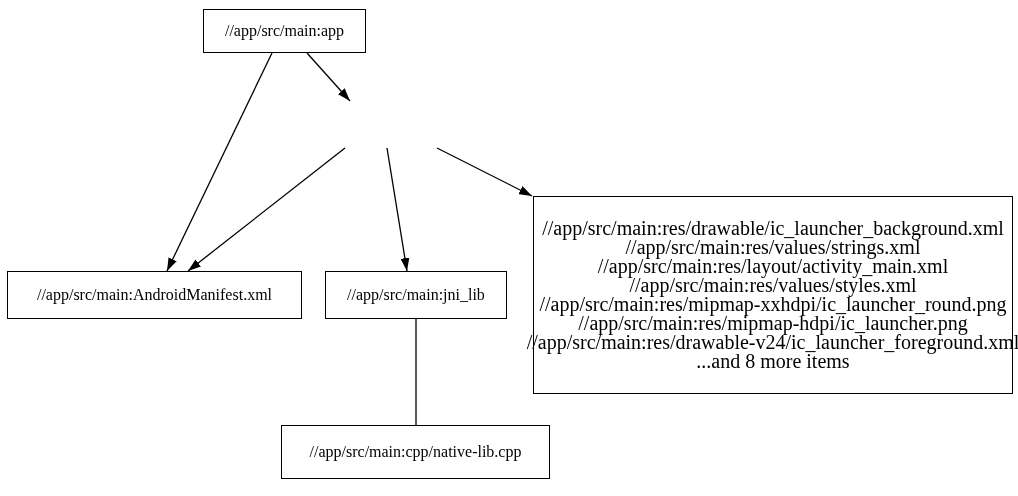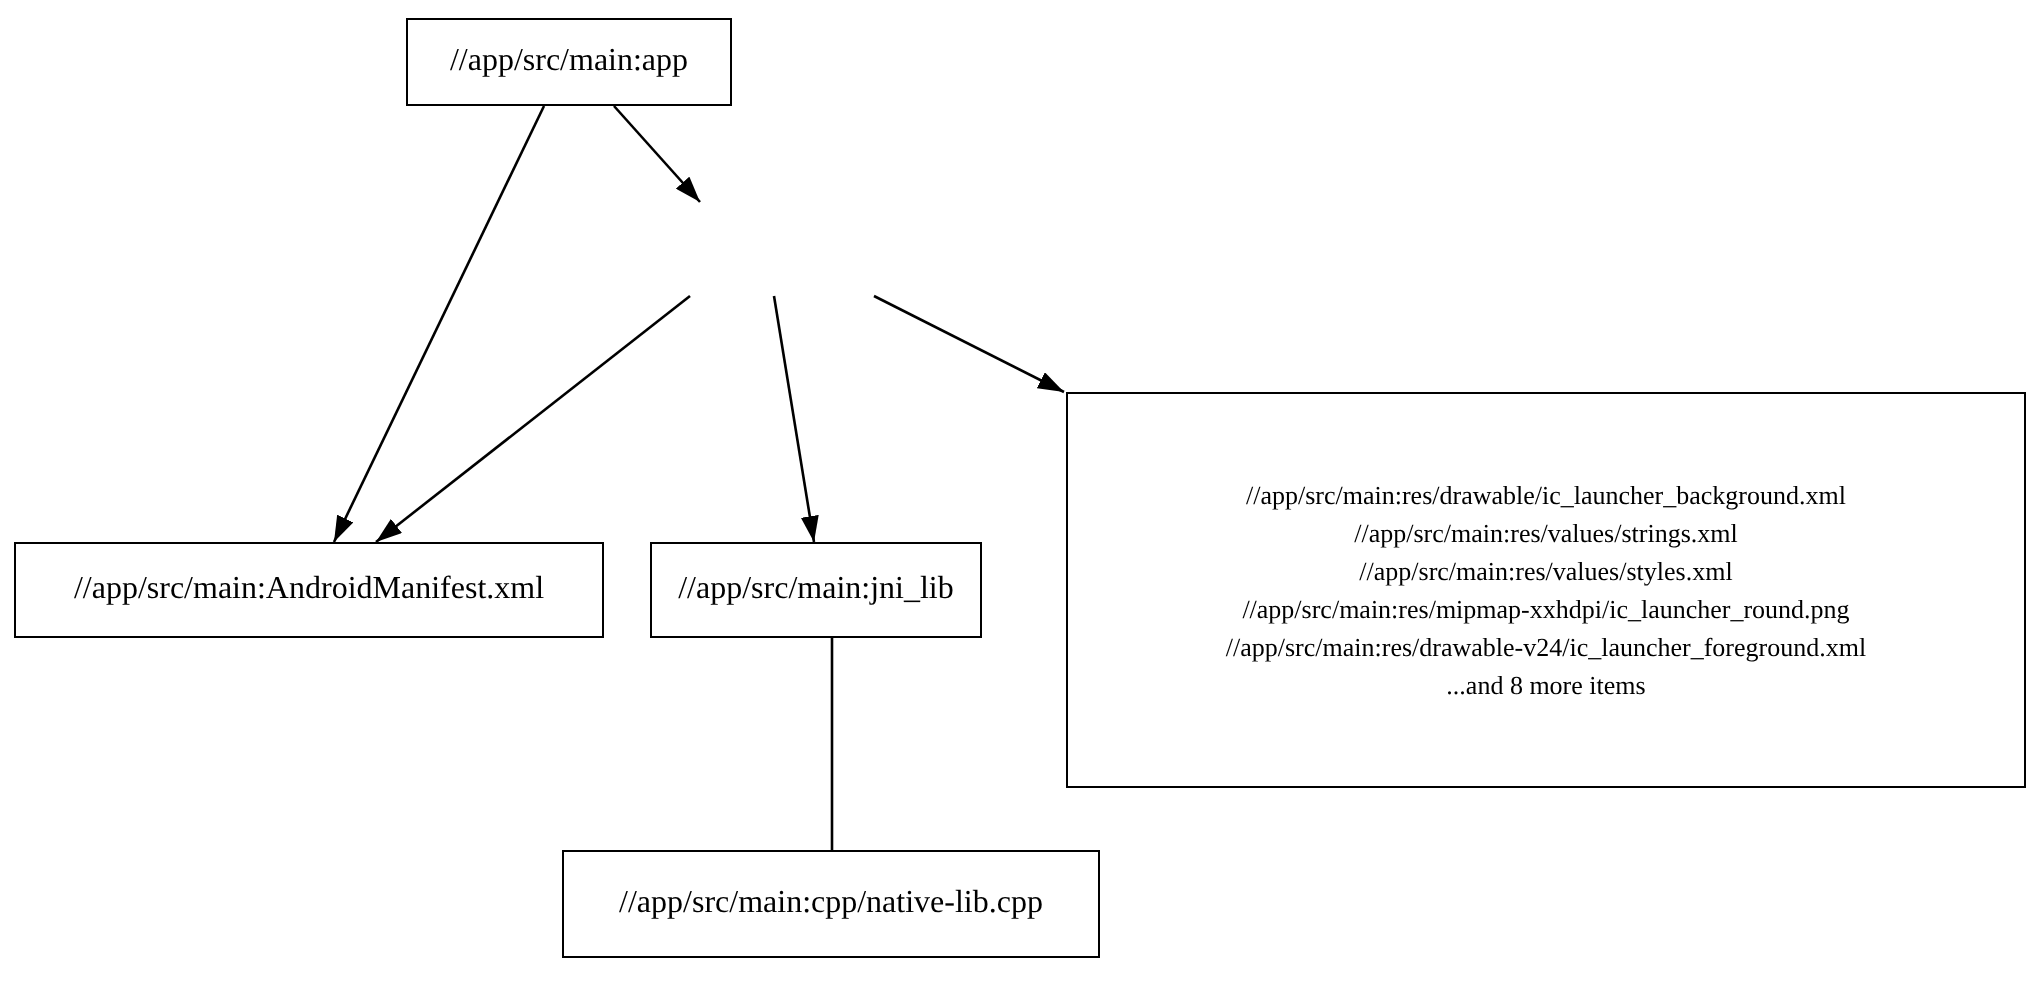--- a/index.html
+++ b/index.html
@@ -25,27 +25,27 @@
     display: flex;
     align-items: center;
     justify-content: center;
     text-align: center;
     font-size: 16px;
     line-height: 1.1;
     white-space: nowrap;
   }
   .node.multi {
     flex-direction: column;
-    font-size: 13px;
+    font-size: 20px;
     line-height: 19px;
   }
   .node-app      { left: 203px; top: 9px;   width: 163px; height: 44px; }
   .node-lib      { left: 303px; top: 101px; width: 154px; height: 47px; }
   .node-manifest { left: 7px;   top: 271px; width: 295px; height: 48px; text-align: center; }
-  .node-jni      { left: 325px; top: 271px; width: 166px; height: 48px; }
+  .node-jni      { left: 325px; top: 271px; width: 182px; height: 48px; }
   .node-res      { left: 533px; top: 196px; width: 480px; height: 198px; }
   .node-cpp      { left: 281px; top: 425px; width: 269px; height: 54px; }
   .res-line { white-space: nowrap; }
 </style>
 </head>
 <body>
 
 <div class="canvas">
 
   <svg class="edges-layer" width="1018" height="496" viewBox="0 0 1018 496" xmlns="http://www.w3.org/2000/svg">
@@ -71,22 +71,24 @@
     <span>//app/src/main:AndroidManifest.xml</span>
   </div>
 
   <div class="node node-jni">
     <span>//app/src/main:jni_lib</span>
   </div>
 
   <div class="node node-res multi">
     <div class="res-line">//app/src/main:res/drawable/ic_launcher_background.xml</div>
     <div class="res-line">//app/src/main:res/values/strings.xml</div>
+    <div class="res-line">//app/src/main:res/layout/activity_main.xml</div>
     <div class="res-line">//app/src/main:res/values/styles.xml</div>
     <div class="res-line">//app/src/main:res/mipmap-xxhdpi/ic_launcher_round.png</div>
+    <div class="res-line">//app/src/main:res/mipmap-hdpi/ic_launcher.png</div>
     <div class="res-line">//app/src/main:res/drawable-v24/ic_launcher_foreground.xml</div>
     <div class="res-line">...and 8 more items</div>
   </div>
 
   <div class="node node-cpp">
     <span>//app/src/main:cpp/native-lib.cpp</span>
   </div>
 
 </div>
 

